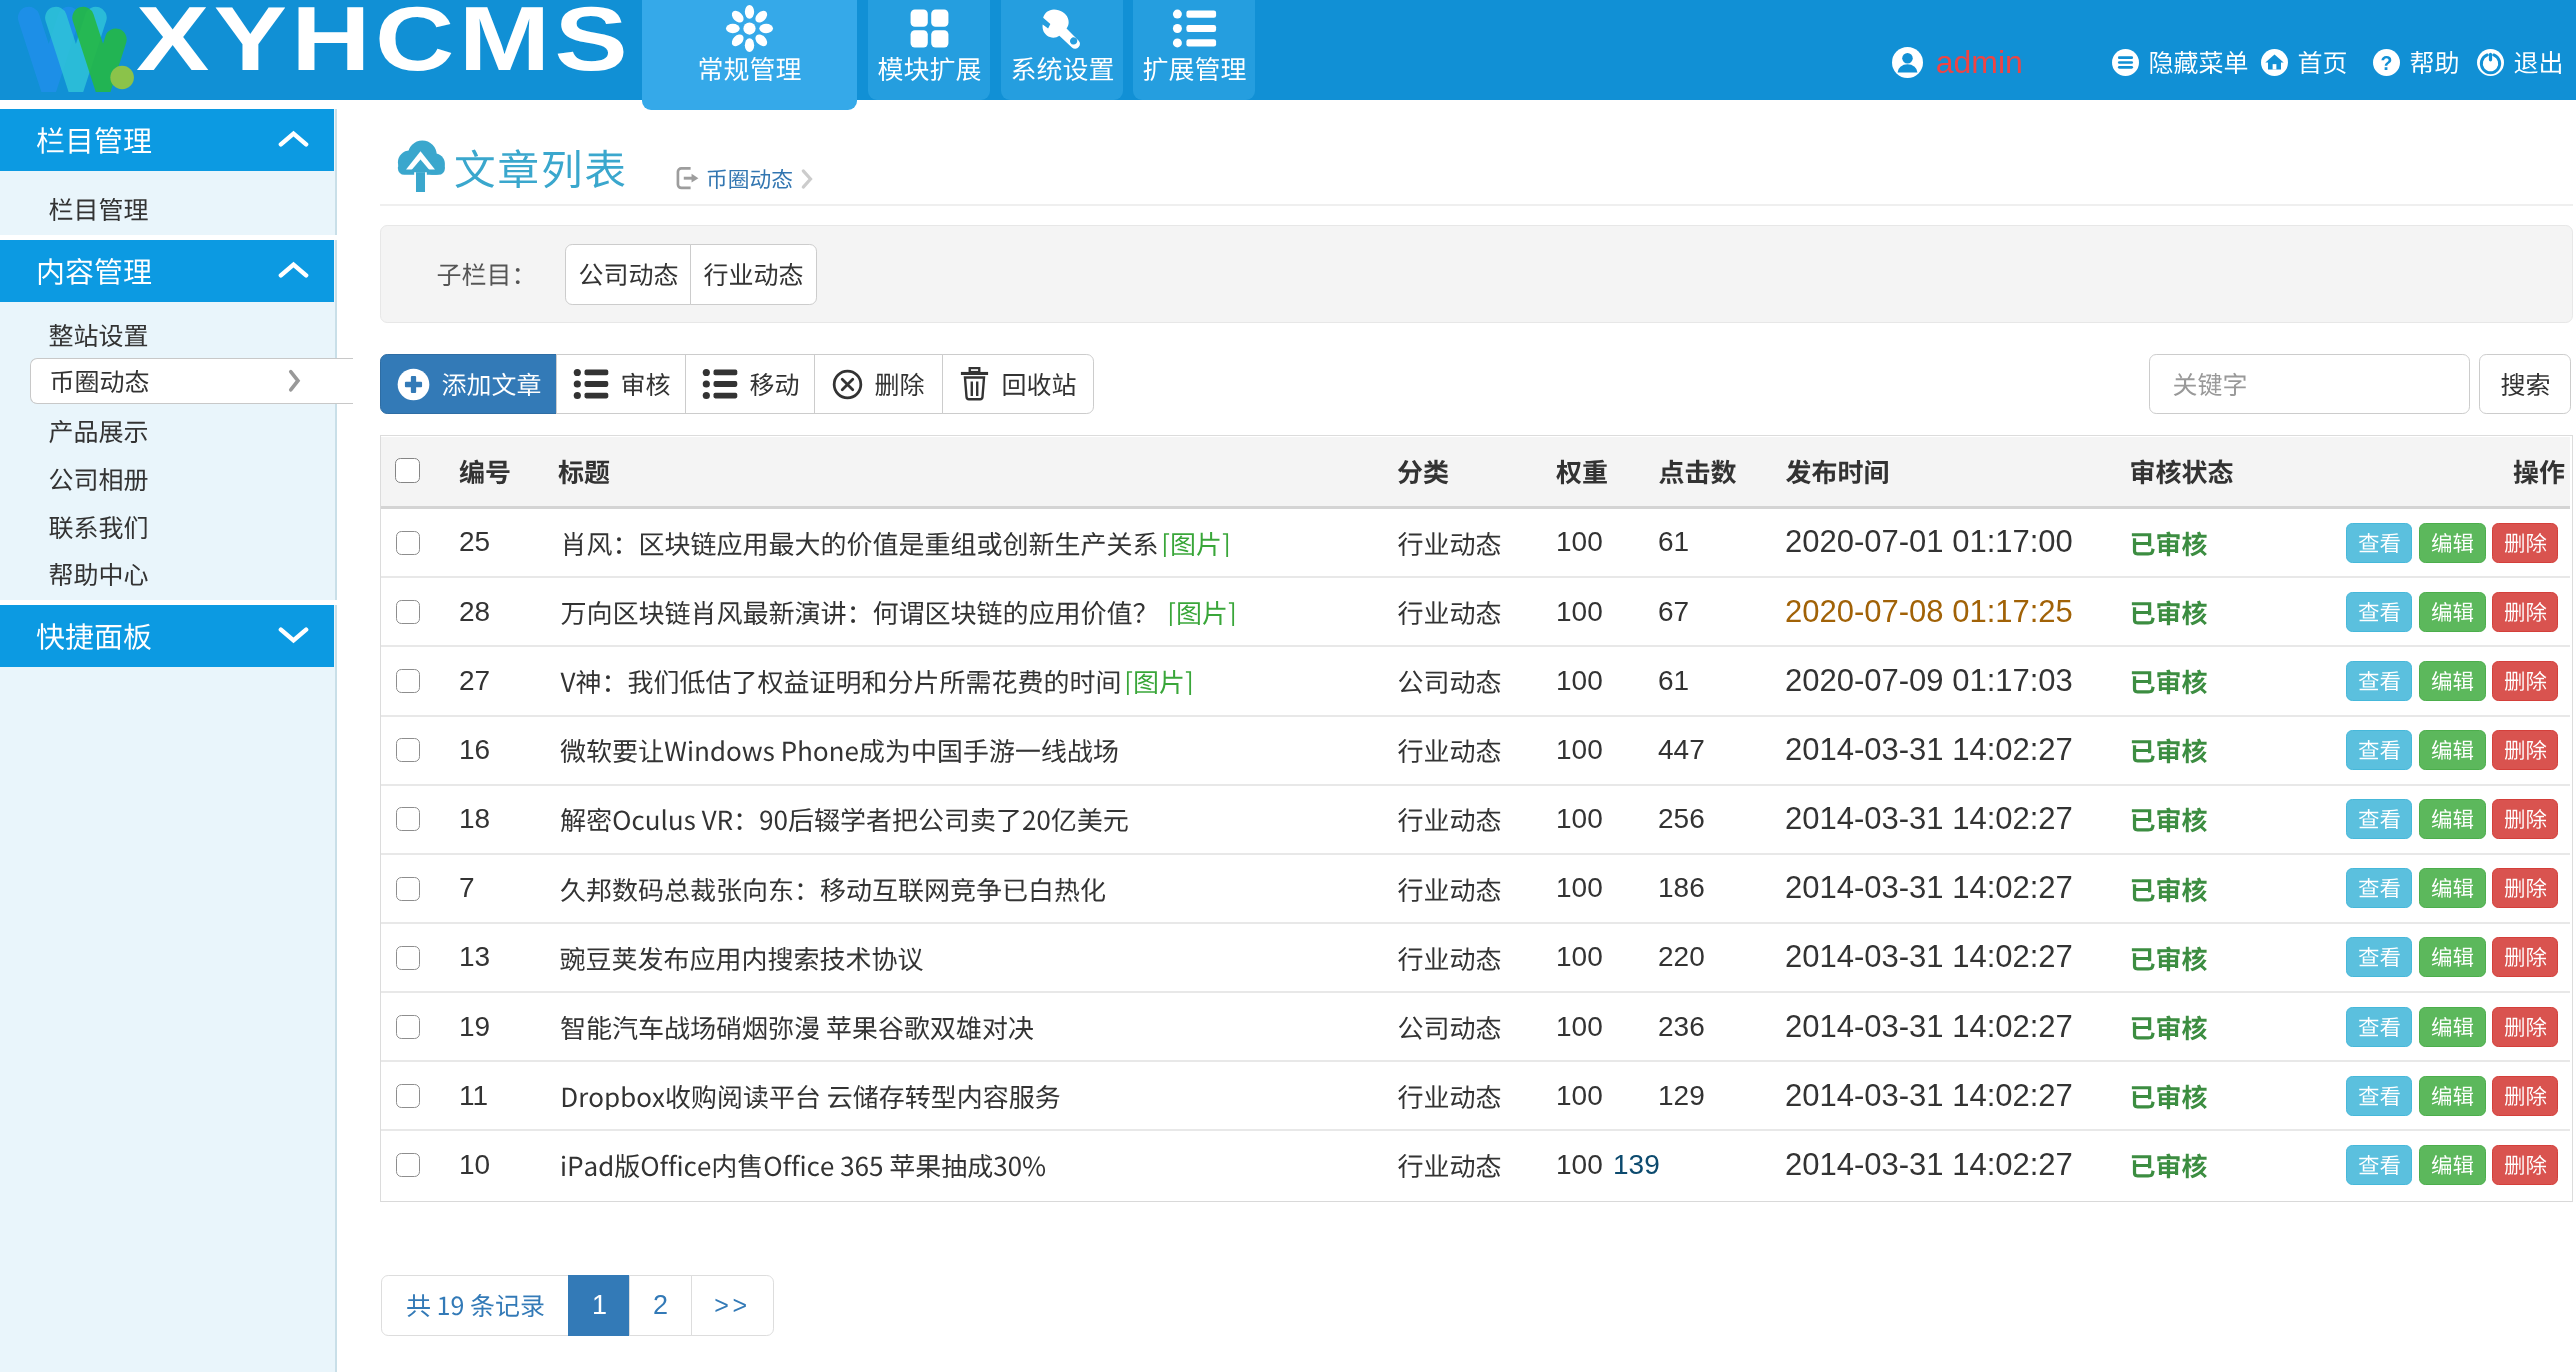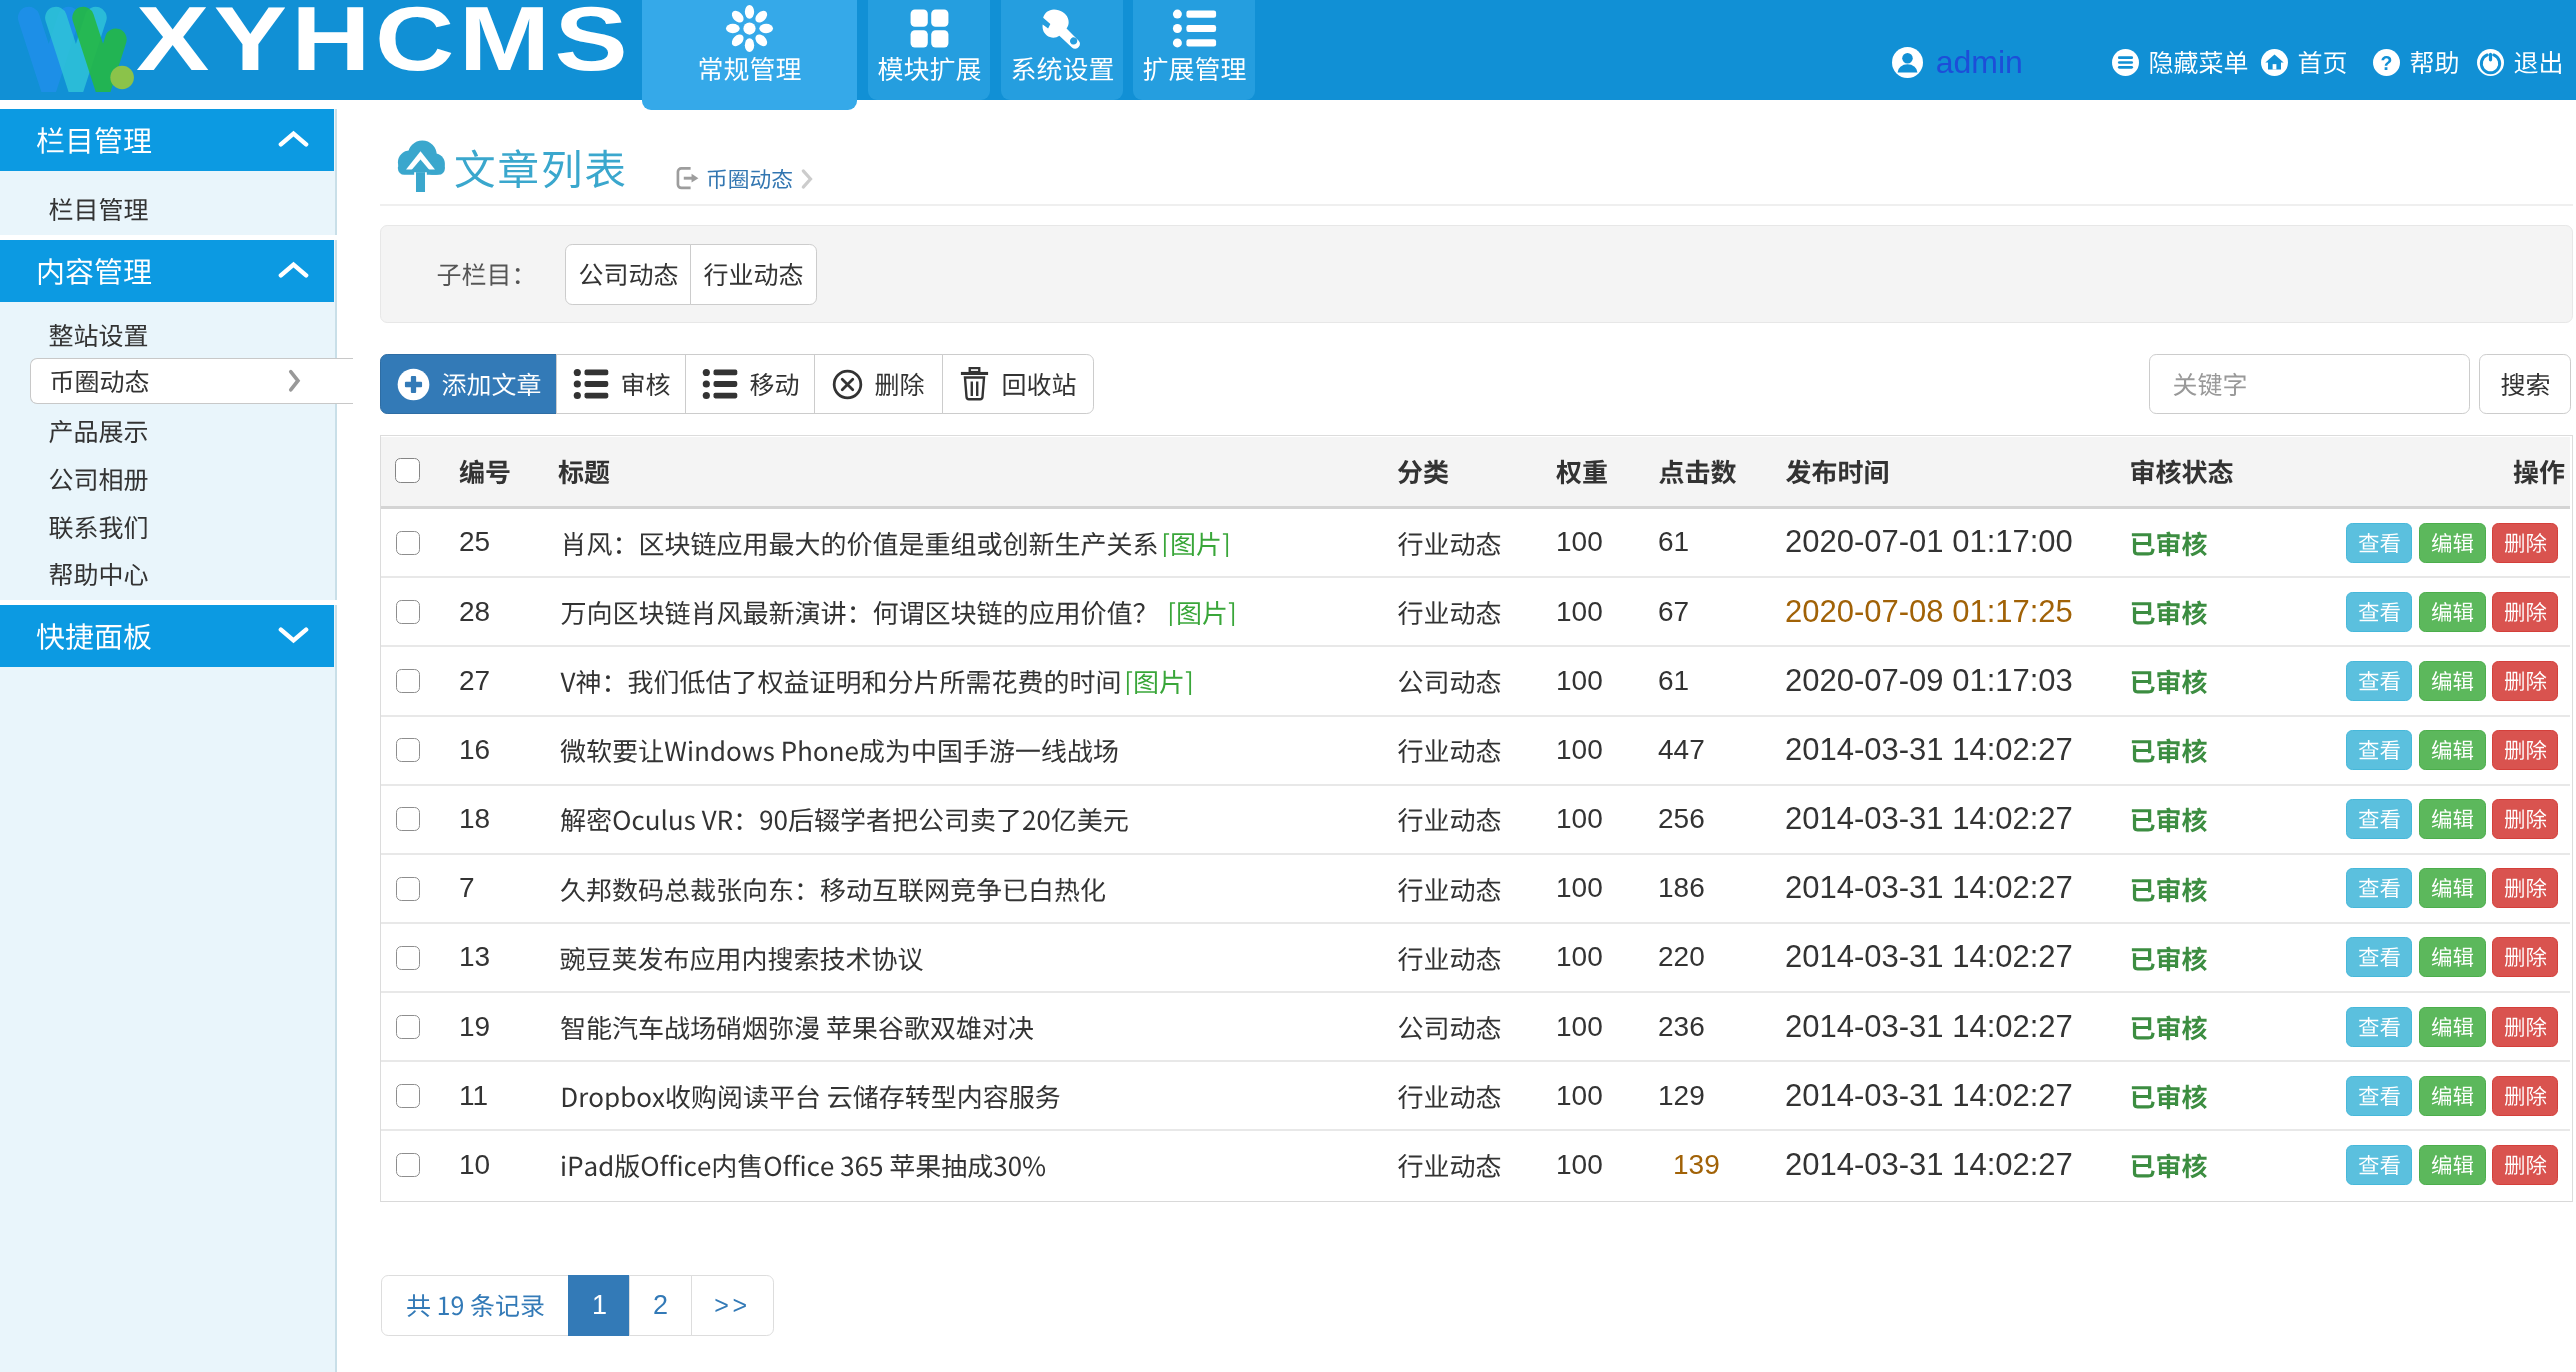--- a/index.html
+++ b/index.html
@@ -346,21 +346,21 @@
       <use href="#r7ba1" x="2000"></use>
       <use href="#r7406" x="3000"></use>
     </svg>
   </div>
 <div class="abs flex" style="left:1892px;top:12.7px;height:100px;gap:12.7px">
     <svg width="31" height="31" viewBox="0 0 100 100">
       <circle cx="50" cy="50" r="50" fill="#fff"></circle>
       <circle cx="50" cy="36" r="17" fill="#1190d5"></circle>
       <path d="M18,82 a32,26 0 0 1 64,0 z" fill="#1190d5"></path>
     </svg>
-    <span style="color:#1d4ed8;font-size:32px">admin</span>
+    <span style="color:#ef4444;font-size:32px">admin</span>
   </div>
 <div class="abs flex" style="left:2112px;top:12.7px;height:100px;gap:9px">
     <svg width="27" height="27" viewBox="0 0 100 100">
       <circle cx="50" cy="50" r="50" fill="#fff"></circle>
       <g fill="#1190d5">
         <rect x="22" y="27" width="56" height="10" rx="5"></rect>
         <rect x="22" y="45" width="56" height="10" rx="5"></rect>
         <rect x="22" y="63" width="56" height="10" rx="5"></rect>
       </g>
     </svg>
@@ -1338,21 +1338,21 @@
   </div>
 <div class="abs flex" style="left:1397px;top:1131px;height:69px">
     <svg class="t" width="105" height="26" viewBox="0 0 4000 1000" fill="#333">
       <use href="#r884c" x="0"></use>
       <use href="#r4e1a" x="1000"></use>
       <use href="#r52a8" x="2000"></use>
       <use href="#r6001" x="3000"></use>
     </svg>
   </div>
 <div class="abs" style="left:1556px;top:1165px;transform:translateY(-50%);font-size:28px;color:#333">100</div>
-<div class="abs" style="left:1673px;top:1165px;transform:translateY(-50%);font-size:28px;color:#a16207">139</div>
+<div class="abs" style="left:1613px;top:1165px;transform:translateY(-50%);font-size:28px;color:#0c4a6e">139</div>
 <div class="abs" style="left:1785px;top:1165px;transform:translateY(-50%);font-size:31px;color:#333">2014-03-31 14:02:27</div>
 <div class="abs flex" style="left:2129px;top:1131px;height:69px">
     <svg class="t" width="79" height="26" viewBox="0 0 3000 1000" fill="#3c8d41">
       <use href="#b5df2" x="0"></use>
       <use href="#b5ba1" x="1000"></use>
       <use href="#b6838" x="2000"></use>
     </svg>
   </div>
 <div class="abs fc" style="left:2346px;top:1145px;width:66px;height:40px;background:#5bc0de;border:1.8px solid #46b8da;border-radius:6.3px">
     <svg class="t" width="43" height="22" viewBox="0 0 2000 1000" fill="#fff">

